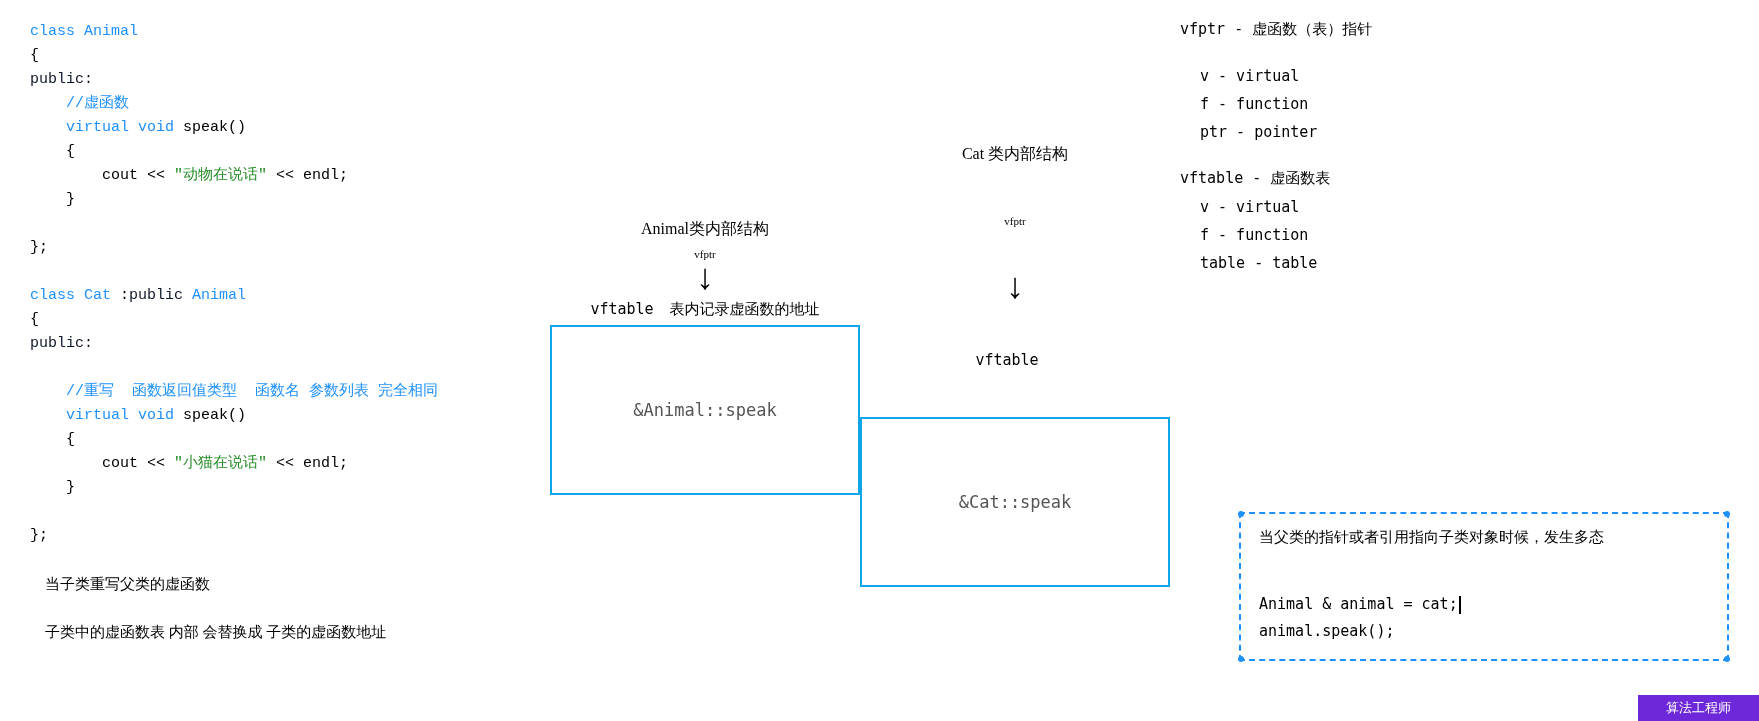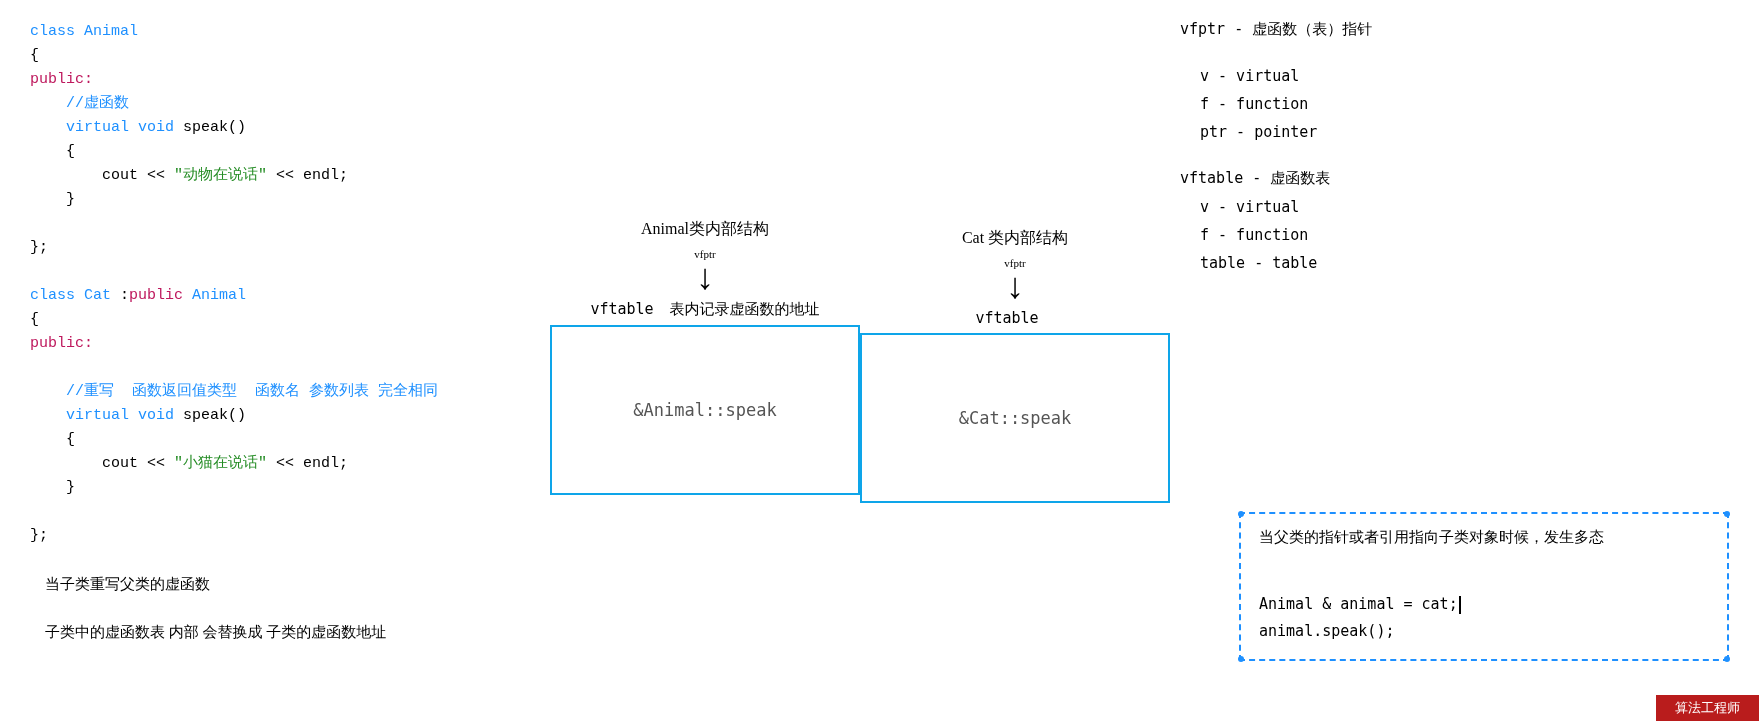--- a/index.html
+++ b/index.html
@@ -31,21 +31,21 @@
       line-height: 1.6;
     }
 
     .code-line {
       display: block;
       white-space: pre;
     }
 
     .kw-blue { color: #1e90ff; }
     .kw-classname { color: #1e90ff; }
-    .kw-public { color: #be185d; }
+    .kw-public { color: #0f172a; }
     .kw-virtual { color: #1e90ff; }
     .kw-void { color: #1e90ff; }
     .kw-comment { color: #1e90ff; }
     .kw-string { color: #228b22; }
     .text-normal { color: #000000; }
 
     
     .center-panel {
       width: 620px;
       padding: 22px 20px;
@@ -115,20 +115,21 @@
       color: #555;
       font-family: 'Consolas', monospace;
     }
 
     .cat-section {
       margin-top: 18px;
       width: 100%;
       display: flex;
       flex-direction: column;
       align-items: center;
+      gap: 42px;
     }
 
     
     .right-panel {
       flex: 1;
       padding: 20px 30px;
       position: relative;
     }
 
     .term-section {
@@ -186,23 +187,23 @@
       width: 6px;
       height: 6px;
       background: #1e90ff;
       border-radius: 50%;
     }
 
     .bottom-bar {
       position: fixed;
       bottom: 0;
       right: 0;
-      background: #b91c1c;
+      background: #6d28d9;
       color: #fff;
-      padding: 4px 19px;
+      padding: 4px 28px;
       font-size: 13px;
       font-family: Liberation Sans, sans-serif;
     }
   </style>
 </head>
 <body>
 
 <div class="main-container">
 
   <div class="left-panel">

